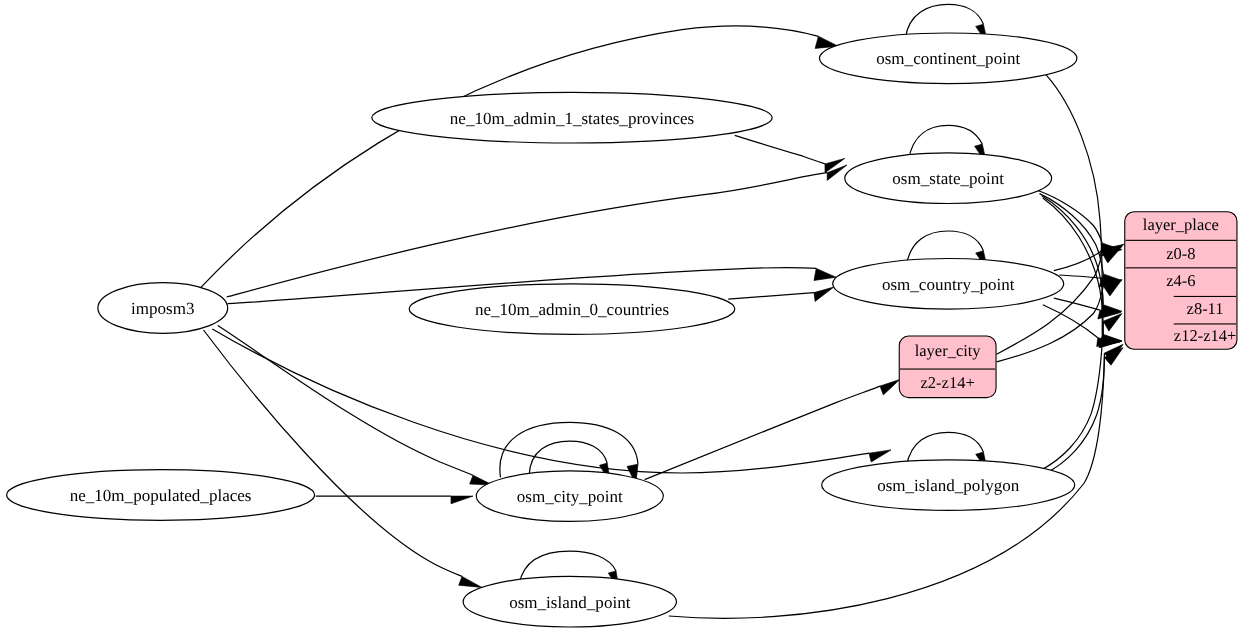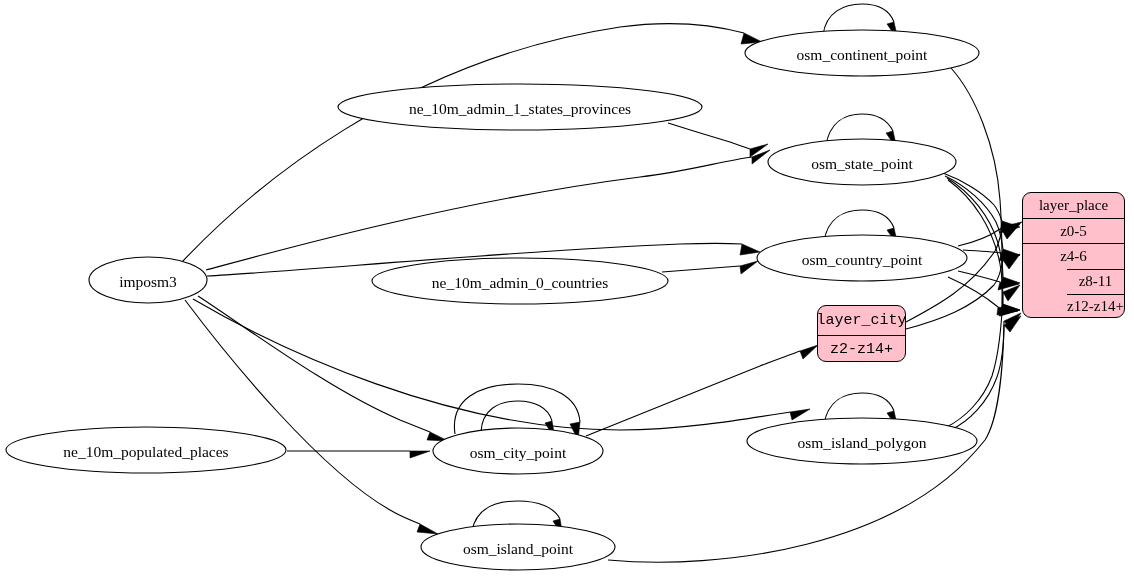--- a/index.html
+++ b/index.html
@@ -274,24 +274,24 @@
       <g>
         <ellipse class="node-ellipse" cx="518" cy="547" rx="97" ry="23"></ellipse>
         <text class="node-label" x="518" y="548">osm_island_point</text>
       </g>
 
     </g>
   </svg>
 
   <div class="record-node" id="record-layer_place" style="left:1022px; top:192px; width:103px; height:126px; background:#ffc0cb;">
     <div class="record-row" style="height:25.2px;">layer_place</div>
-    <div class="record-row" style="height:25.2px;">z0-5</div>
+    <div class="record-row" style="height:25.2px;">z0-8</div>
     <div class="record-row" style="height:25.2px;">z4-6</div>
     <div class="record-row" style="height:25.2px;margin-left:44px;">z8-11</div>
     <div class="record-row" style="height:25.2px;margin-left:44px;">z12-z14+</div>
   </div>
 
-  <div class="record-node" id="record-layer_city" style="left:817px; top:305px; width:89px; height:57px; background:#ffc0cb;font-family:Liberation Mono, monospace;">
+  <div class="record-node" id="record-layer_city" style="left:817px; top:305px; width:89px; height:57px; background:#ffc0cb;">
     <div class="record-row" style="height:28.5px;">layer_city</div>
     <div class="record-row" style="height:28.5px;">z2-z14+</div>
   </div>
 
 </div>
 
 </body></html>

